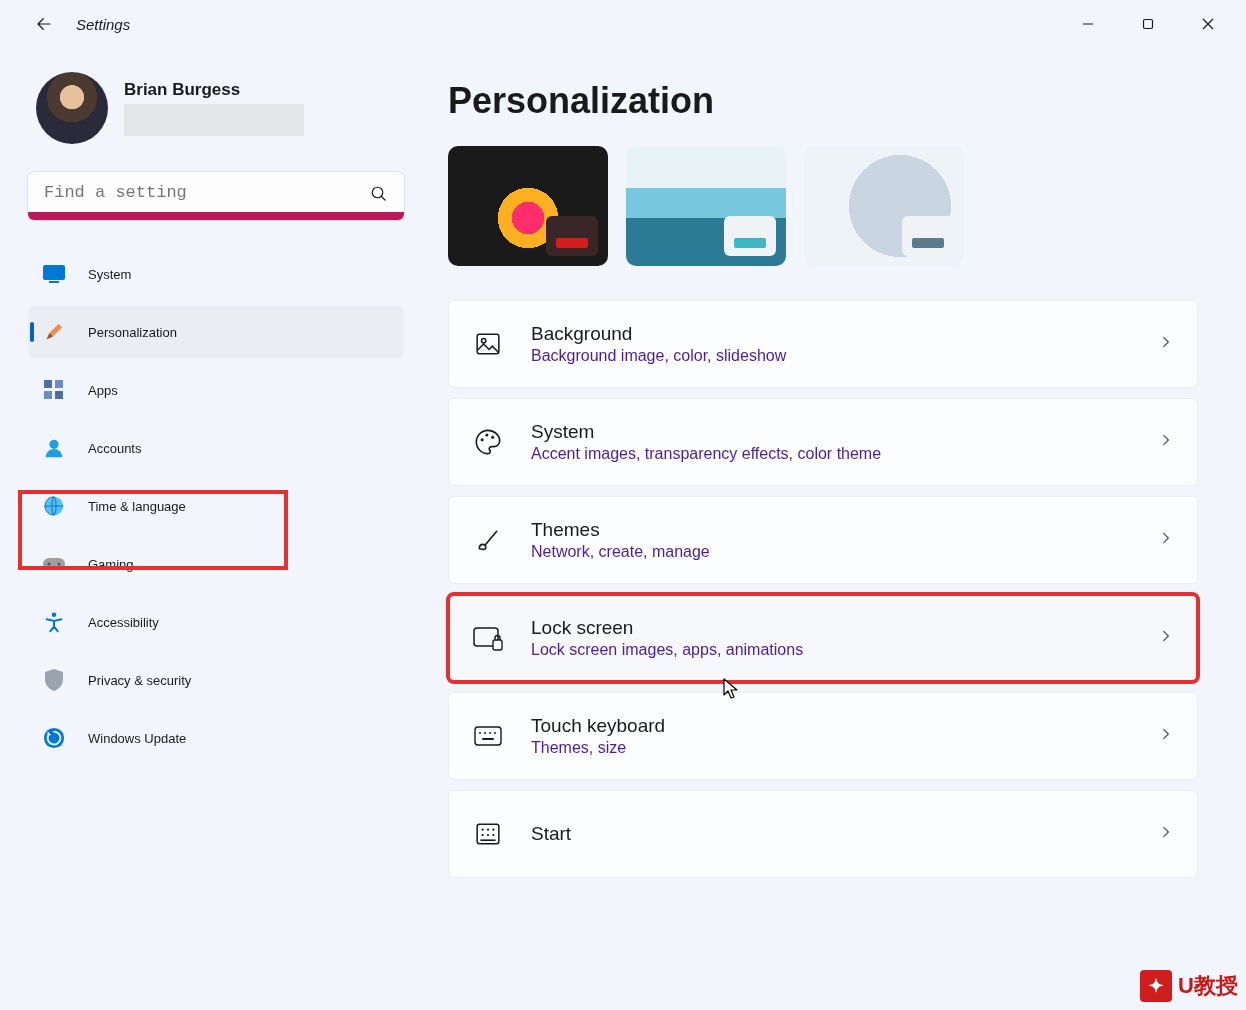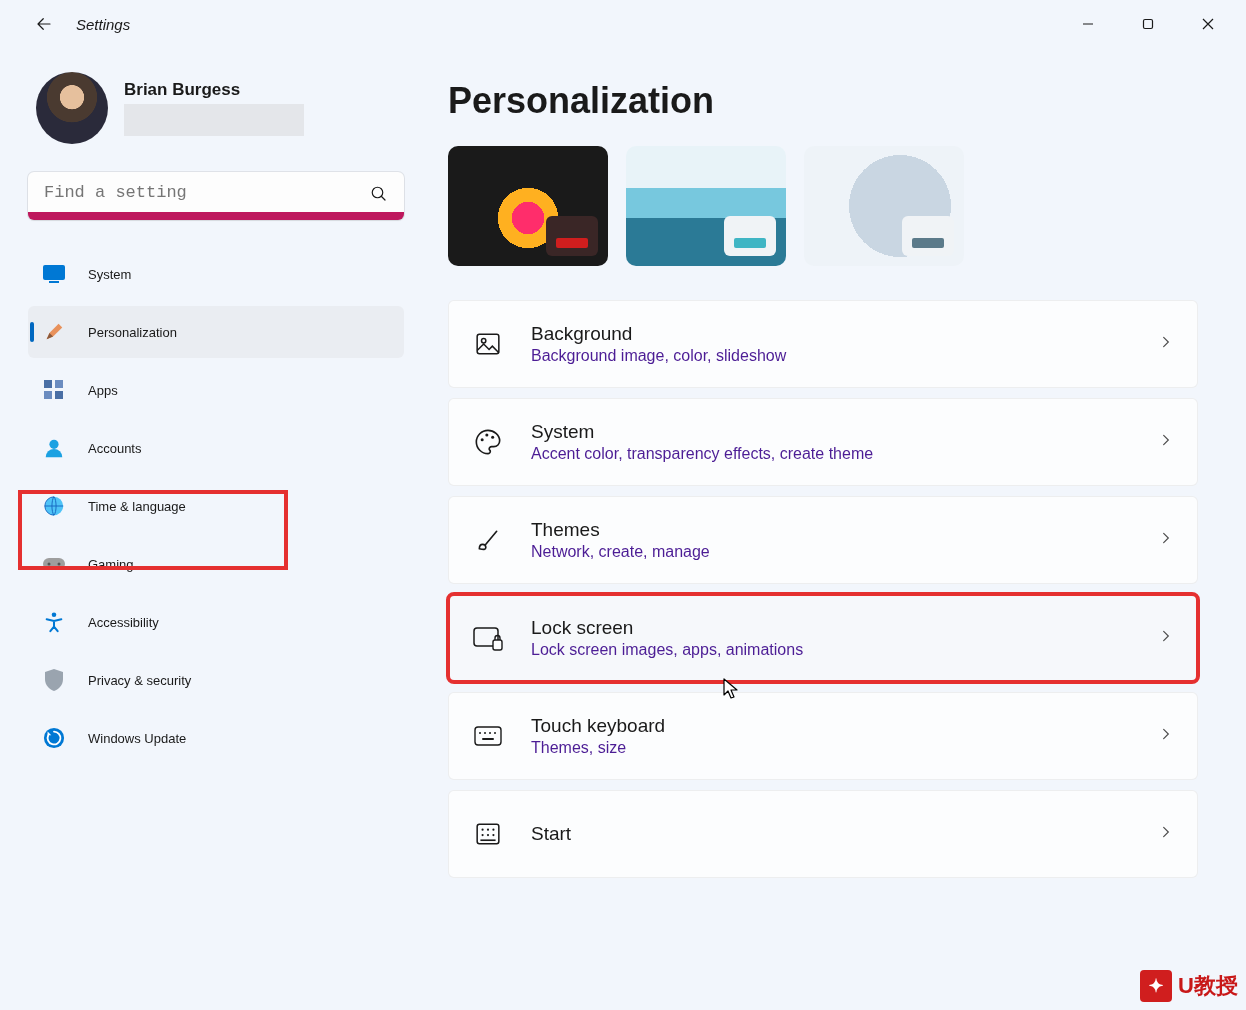--- a/index.html
+++ b/index.html
@@ -384,21 +384,21 @@
         <span class="card-icon">
             <svg width="28" height="28" viewBox="0 0 24 24">
               <path d="M12 2a10 10 0 100 20c1 0 2-1 2-2s-1-1-1-2 1-2 2-2h2a5 5 0 005-5c0-5-5-9-10-9z" stroke="#1a1a1a" stroke-width="1.4" fill="none"></path>
               <circle cx="7" cy="10" r="1.3" fill="#1a1a1a"></circle>
               <circle cx="11" cy="6" r="1.3" fill="#1a1a1a"></circle>
               <circle cx="16" cy="8" r="1.3" fill="#1a1a1a"></circle>
             </svg>
           </span>
         <div class="card-text">
           <div class="card-title">System</div>
-          <div class="card-sub">Accent color, transparency effects, create theme</div>
+          <div class="card-sub">Accent images, transparency effects, color theme</div>
         </div>
         <span class="chevron"><svg width="14" height="14" viewBox="0 0 24 24">
               <path d="M8 4l8 8-8 8" stroke="currentColor" stroke-width="2" fill="none" stroke-linecap="round"></path>
             </svg></span>
       </div>
 
       <div class="setting-card">
         <span class="card-icon">
             <svg width="26" height="26" viewBox="0 0 24 24">
               <path d="M4 20c0-2 1-4 3-4s3 1 3 3-2 2-6 1zM10 16L20 4" stroke="#1a1a1a" stroke-width="1.5" fill="none" stroke-linecap="round"></path>

